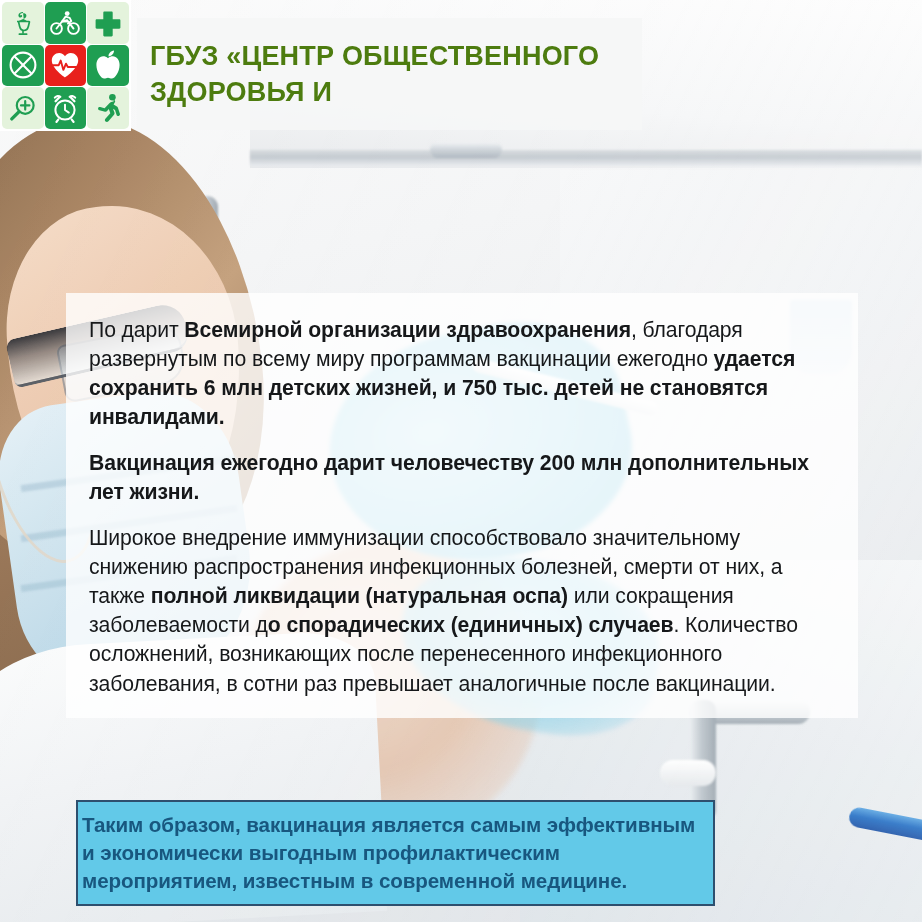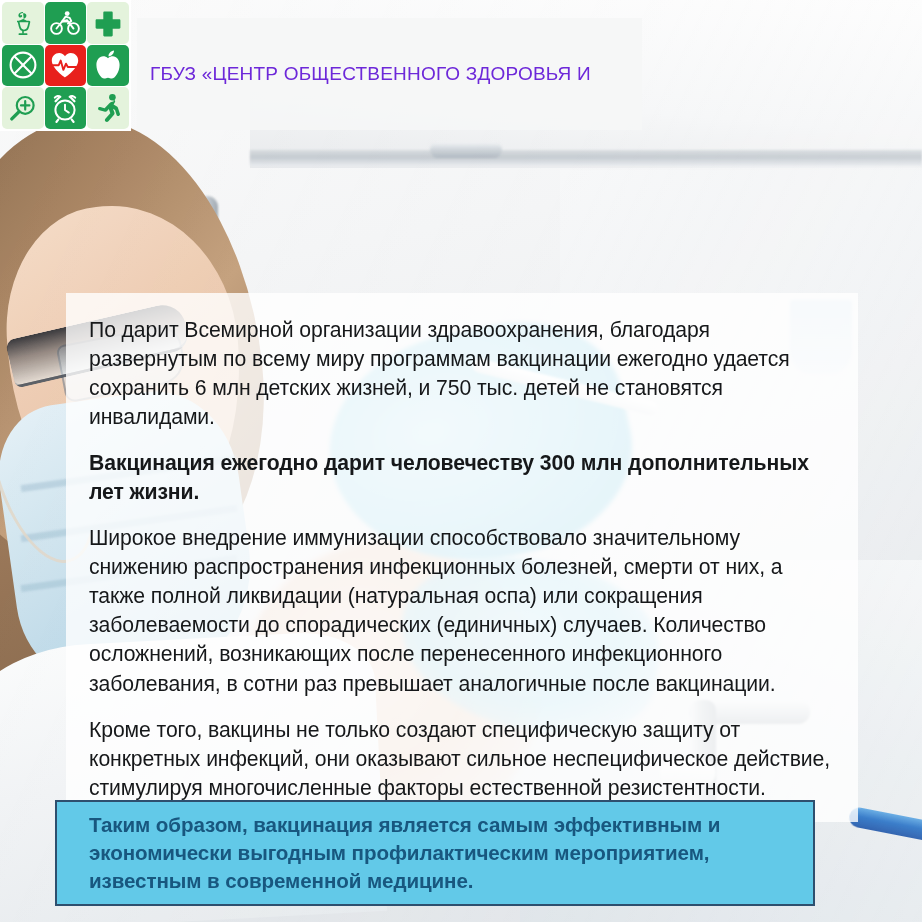--- a/index.html
+++ b/index.html
@@ -240,23 +240,23 @@
     position: absolute;
     left: 137px; top: 18px;
     width: 505px; height: 112px;
     background: rgba(245,246,246,0.93);
     display: flex;
     align-items: center;
     padding-left: 13px;
     box-sizing: border-box;
   }
   .header-title {
-    color: #6d28d9;
-    font-weight: normal;
-    font-size: 19px;
+    color: #4d7c0f;
+    font-weight: bold;
+    font-size: 27px;
     line-height: 1.35;
     letter-spacing: .2px;
     margin: 0;
   }
 
   
   .text-panel {
     position: absolute;
     left: 66px; top: 293px;
     width: 792px;
@@ -265,34 +265,34 @@
     background: rgba(255,255,255,0.80);
   }
   .para {
     margin: 0 0 17px 0;
     color: #16181a;
     font-size: 21.2px;
     line-height: 1.37;
     letter-spacing: -0.1px;
   }
   .para:last-child { margin-bottom: 0; }
-  .para b { font-weight: normal; }
+  .para b { font-weight: bold; }
   .para.all-bold { font-weight: bold; }
 
   
   .conclusion {
     position: absolute;
-    left: 55px; top: 800px;
-    width: 760px; height: 106px;
+    left: 76px; top: 800px;
+    width: 639px; height: 106px;
     box-sizing: border-box;
     background: #62c9e8;
     border: 2px solid #2e4f6e;
     display: flex;
     align-items: center;
-    padding: 0 32px;
+    padding: 0 4px;
   }
   .conclusion p {
     margin: 0;
     color: #18577f;
     font-weight: bold;
     font-size: 20.6px;
     line-height: 1.36;
     letter-spacing: -0.1px;
   }
 </style>
@@ -431,25 +431,24 @@
   <div class="header-banner">
     <h1 class="header-title">
       <span>ГБУЗ «ЦЕНТР ОБЩЕСТВЕННОГО ЗДОРОВЬЯ И</span><br>
     </h1>
   </div>
 
   <div class="text-panel">
 
     <p class="para"><span>По дарит </span><b>Всемирной организации здравоохранения</b><span>, благодаря развернутым по всему миру программам вакцинации ежегодно </span><b>удается сохранить 6 млн детских жизней, и 750 тыс. детей не становятся инвалидами.</b></p>
 
-    <p class="para all-bold">Вакцинация ежегодно дарит человечеству 300 млн дополнительных лет жизни.</p>
+    <p class="para all-bold">Вакцинация ежегодно дарит человечеству 200 млн дополнительных лет жизни.</p>
 
     <p class="para"><span>Широкое внедрение иммунизации способствовало значительному снижению распространения инфекционных болезней, смерти от них, а также </span><b>полной ликвидации (натуральная оспа)</b><span> или сокращения заболеваемости д</span><b>о спорадических (единичных) случаев</b><span>. Количество осложнений, возникающих после перенесенного инфекционного заболевания, в сотни раз превышает аналогичные после вакцинации.</span></p>
 
-    <p class="para">Кроме того, вакцины не только создают специфическую защиту от конкретных инфекций, они оказывают сильное неспецифическое действие, стимулируя многочисленные факторы естественной резистентности.</p>
 
   </div>
 
   <div class="conclusion">
     <p>Таким образом, вакцинация является самым эффективным и экономически выгодным профилактическим мероприятием, известным в современной медицине.</p>
   </div>
 
 </div>
 
 </body></html>

